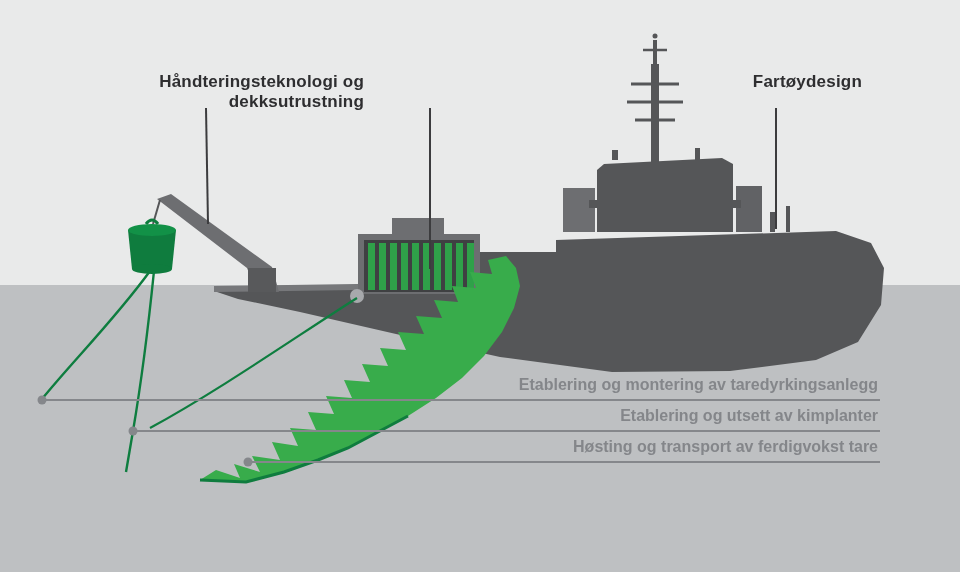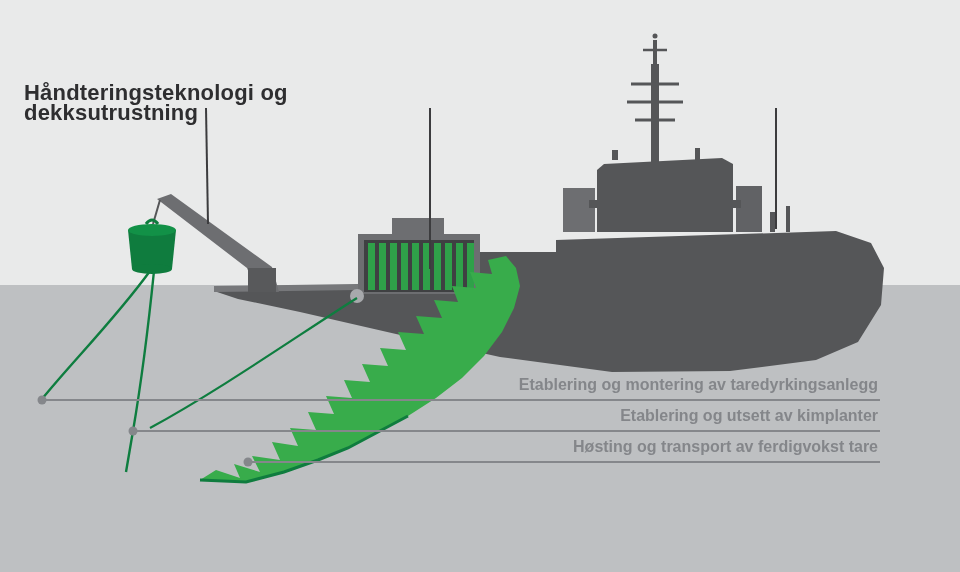--- a/index.html
+++ b/index.html
@@ -5,23 +5,23 @@
   html,body{margin:0;padding:0;background:#ffffff;}
   #stage{
     position:relative;
     width:960px;height:572px;
     overflow:hidden;
     font-family:"Liberation Sans", sans-serif;
     background:#e9eaea;
   }
   #scene-svg{position:absolute;left:0;top:0;width:960px;height:572px;display:block;}
   .label-top{
-    position:absolute;top:83px;
-    font-weight:700;font-size:22px;line-height:20px;
-    color:#2e2e30;text-align:left;letter-spacing:.2px;
+    position:absolute;top:72px;
+    font-weight:700;font-size:17px;line-height:20px;
+    color:#2e2e30;text-align:right;letter-spacing:.2px;
   }
   #lbl-handling{left:24px;width:340px;}
   #lbl-storage{left:396px;width:240px;}
   #lbl-design{left:734px;width:128px;}
   .label-proc{
     position:absolute;right:82px;
     font-weight:700;font-size:16px;line-height:19px;
     color:#84868a;text-align:center;white-space:nowrap;
   }
   #proc-1{top:375px;}
@@ -131,18 +131,19 @@
       <line x1="42" y1="400" x2="880" y2="400" stroke="#85878b" stroke-width="2.2"></line>
       <line x1="133" y1="431" x2="880" y2="431" stroke="#85878b" stroke-width="2.2"></line>
       <line x1="248" y1="462" x2="880" y2="462" stroke="#85878b" stroke-width="2.2"></line>
       <circle cx="42" cy="400" r="4.5" fill="#85878b"></circle>
       <circle cx="133" cy="431" r="4.5" fill="#85878b"></circle>
       <circle cx="248" cy="462" r="4.5" fill="#85878b"></circle>
     </g>
   </svg>
 
   <div class="label-top" id="lbl-handling">Håndteringsteknologi og dekksutrustning</div>
+  <div class="label-top" id="lbl-design">Fartøydesign</div>
 
   <div class="label-proc" id="proc-1">Etablering og montering av taredyrkingsanlegg</div>
   <div class="label-proc" id="proc-2">Etablering og utsett av kimplanter</div>
   <div class="label-proc" id="proc-3">Høsting og transport av ferdigvokst tare</div>
 
 </div>
 
 </body></html>

